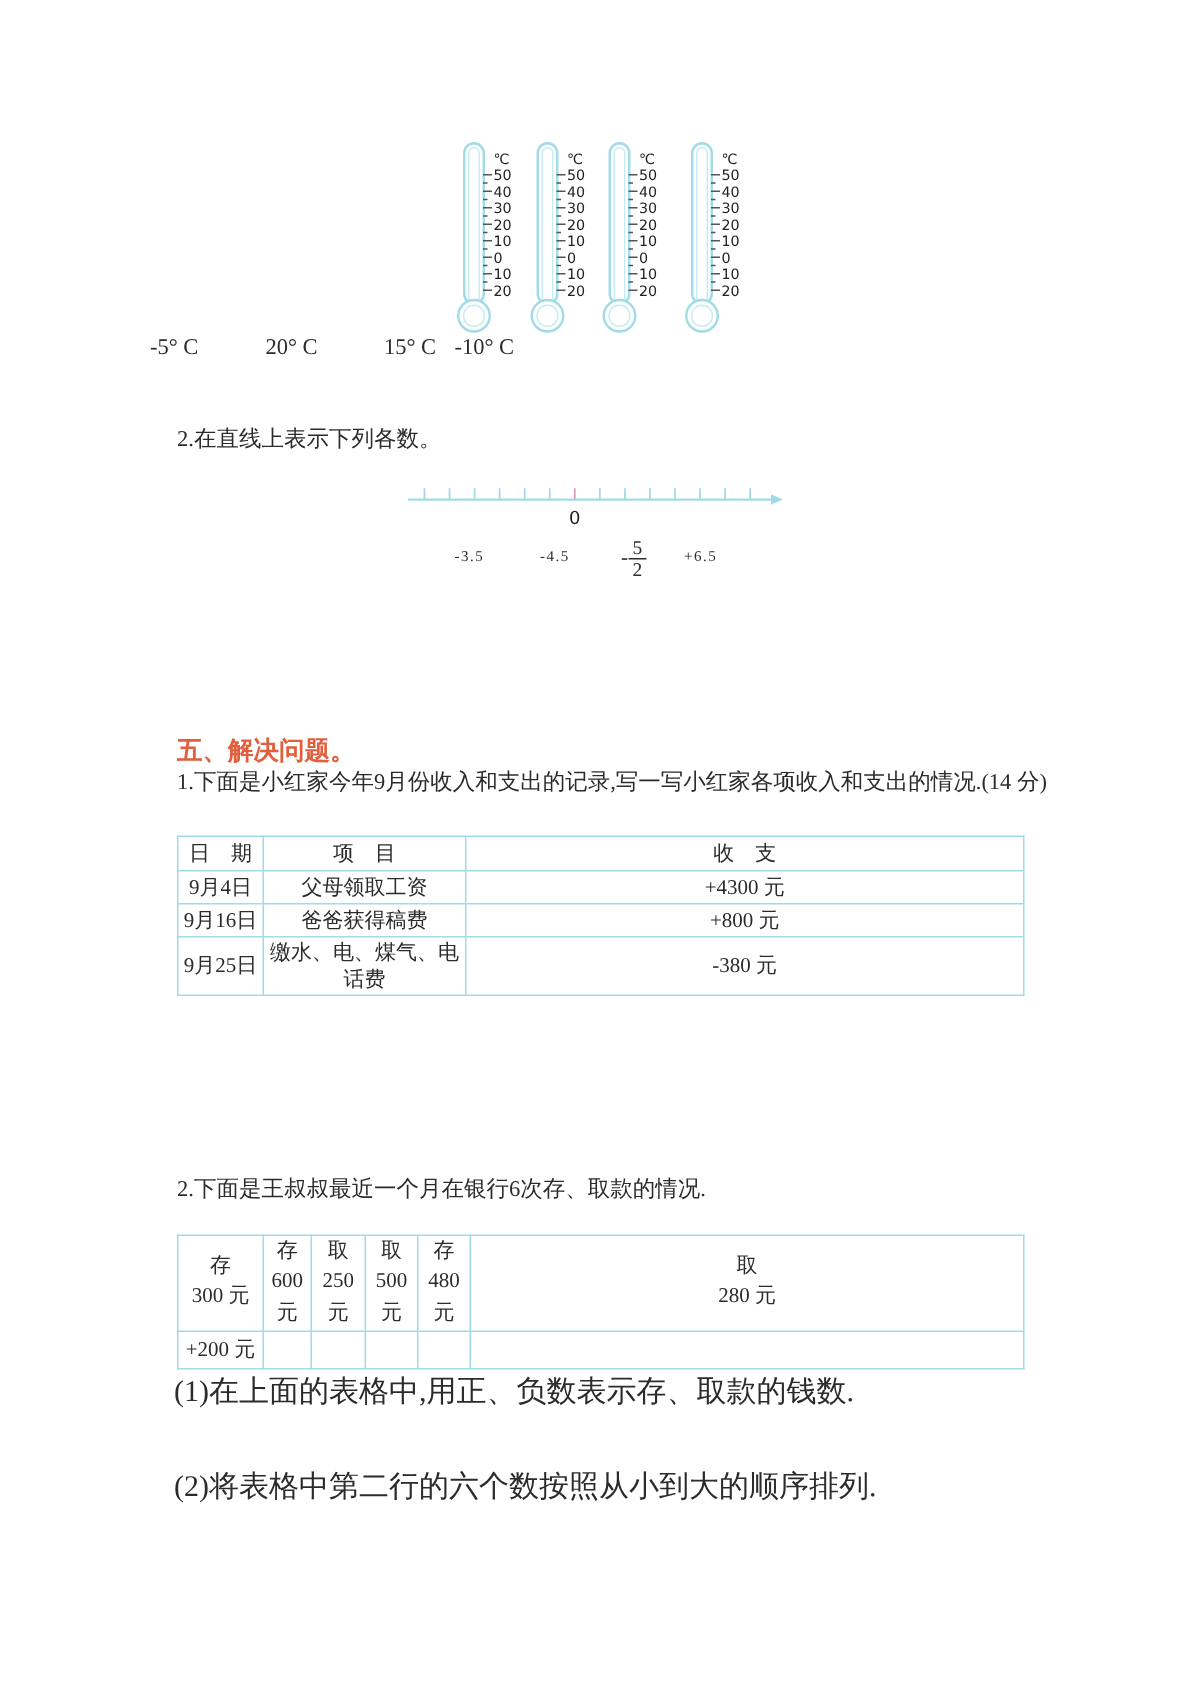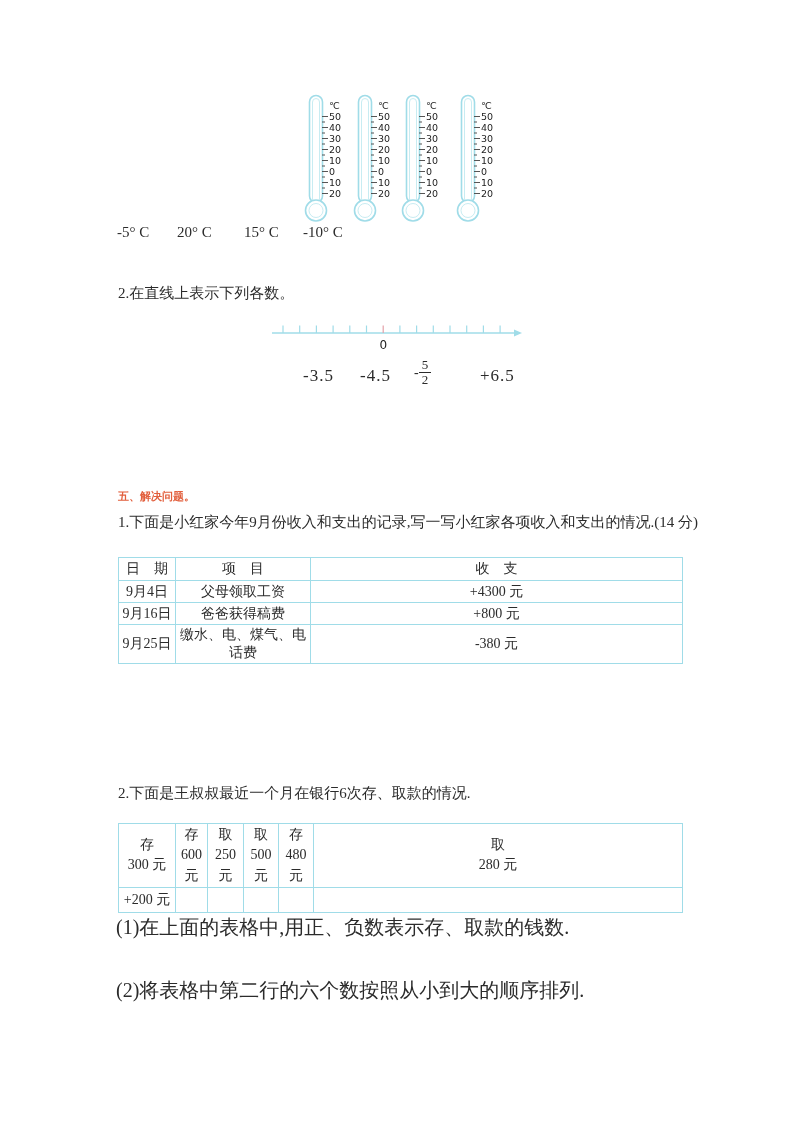--- a/index.html
+++ b/index.html
@@ -6,41 +6,41 @@
   .page{
     position:relative;
     width:793px;height:1122px;
     background:#ffffff;
     font-family:"Liberation Serif","DejaVu Serif",serif;
     color:#2b2b2b;
     overflow:hidden;
   }
   .abs{position:absolute;}
   .text{font-size:15px;line-height:1.35;white-space:nowrap;}
-  .heading{font-size:11px;color:#e25f3d;font-weight:bold;white-space:nowrap;}
+  .heading{font-size:17px;color:#e25f3d;font-weight:bold;white-space:nowrap;}
 
   
   .thermo-row{position:absolute;left:303px;top:93px;width:210px;height:132px;}
   .thermo{position:absolute;top:0;}
   .tube{fill:#ffffff;stroke:#a0dce8;stroke-width:1.6;}
   .tube-in{fill:#ffffff;stroke:#c8ecf2;stroke-width:1;}
   .tick{stroke:#555;stroke-width:1;}
   .tlabel{font-family:"DejaVu Sans",sans-serif;font-size:9.5px;fill:#222;}
 
   .temp-answer{position:absolute;top:224px;font-size:15px;white-space:nowrap;}
 
   
   .numline-svg{position:absolute;left:268px;top:318px;}
   .nl-line{stroke:#a0dce8;stroke-width:1.5;fill:none;}
   .nl-tick{stroke:#a0dce8;stroke-width:1.2;}
   .nl-tick-zero{stroke:#e4a0a8;stroke-width:1.2;}
   .nl-zero{font-family:"DejaVu Sans",sans-serif;font-size:12px;fill:#222;text-anchor:middle;}
   .nl-arrow{fill:#a0dce8;}
 
-  .num-item{position:absolute;top:366px;font-size:17px;letter-spacing:1px;white-space:nowrap;}
+  .num-item{position:absolute;top:366px;font-size:10px;letter-spacing:1px;white-space:nowrap;}
   .fraction{position:absolute;top:358px;display:inline-flex;align-items:center;font-size:14px;}
   .frac-stack{display:inline-block;text-align:center;line-height:1.1;}
   .frac-num{display:block;padding:0 3px;font-size:13px;}
   .frac-den{display:block;padding:0 3px;border-top:1.2px solid #2b2b2b;font-size:13px;}
 
   
   table{border-collapse:collapse;table-layout:fixed;}
   .wtable{position:absolute;left:118px;background:#fff;}
   .wtable td,.wtable th{
     border:1.5px solid #a0dce8;
@@ -181,23 +181,23 @@
         <line class="tick" x1="19" y1="84" x2="22" y2="84"></line>
         <text class="tlabel" x="26" y="82">0</text>
         <line class="tick" x1="19" y1="89.5" x2="25" y2="89.5"></line>
         <line class="tick" x1="19" y1="95" x2="22" y2="95"></line>
         <text class="tlabel" x="26" y="93">10</text>
         <line class="tick" x1="19" y1="100.5" x2="25" y2="100.5"></line>
         <text class="tlabel" x="26" y="104">20</text>
       </svg>
     </div>
 
-  <span class="temp-answer" style="left:117px">-5° C</span>
+  <span class="temp-answer" style="left:100px">-5° C</span>
   <span class="temp-answer" style="left:177px">20° C</span>
-  <span class="temp-answer" style="left:244px">15° C</span>
+  <span class="temp-answer" style="left:256px">15° C</span>
   <span class="temp-answer" style="left:303px">-10° C</span>
 
   <div class="abs text" style="left:118px;top:283px">2.在直线上表示下列各数。</div>
 
   <svg class="numline-svg" id="numline" width="262" height="38">
       <line class="nl-line" x1="4" y1="15" x2="246" y2="15"></line>
       <polygon class="nl-arrow" points="246,11.5 254,15 246,18.5"></polygon>
       <line class="nl-tick" x1="15.0" y1="15" x2="15.0" y2="7.5"></line>
       <line class="nl-tick" x1="31.7" y1="15" x2="31.7" y2="7.5"></line>
       <line class="nl-tick" x1="48.4" y1="15" x2="48.4" y2="7.5"></line>
@@ -217,21 +217,21 @@
 
   <span class="num-item" style="left:303px">-3.5</span>
   <span class="num-item" style="left:360px">-4.5</span>
   <span class="fraction" style="left:414px">
     <span>-</span>
     <span class="frac-stack">
       <span class="frac-num">5</span>
       <span class="frac-den">2</span>
     </span>
   </span>
-  <span class="num-item" style="left:480px">+6.5</span>
+  <span class="num-item" style="left:456px">+6.5</span>
 
   <div class="abs heading" style="left:118px;top:489px">五、解决问题。</div>
   <div class="abs text" style="left:118px;top:512px">1.下面是小红家今年9月份收入和支出的记录,写一写小红家各项收入和支出的情况.(14 分)</div>
 
   <table class="wtable" id="table1">
     <colgroup>
         <col style="width:57px">
         <col style="width:135px">
         <col style="width:372px">
       </colgroup>

